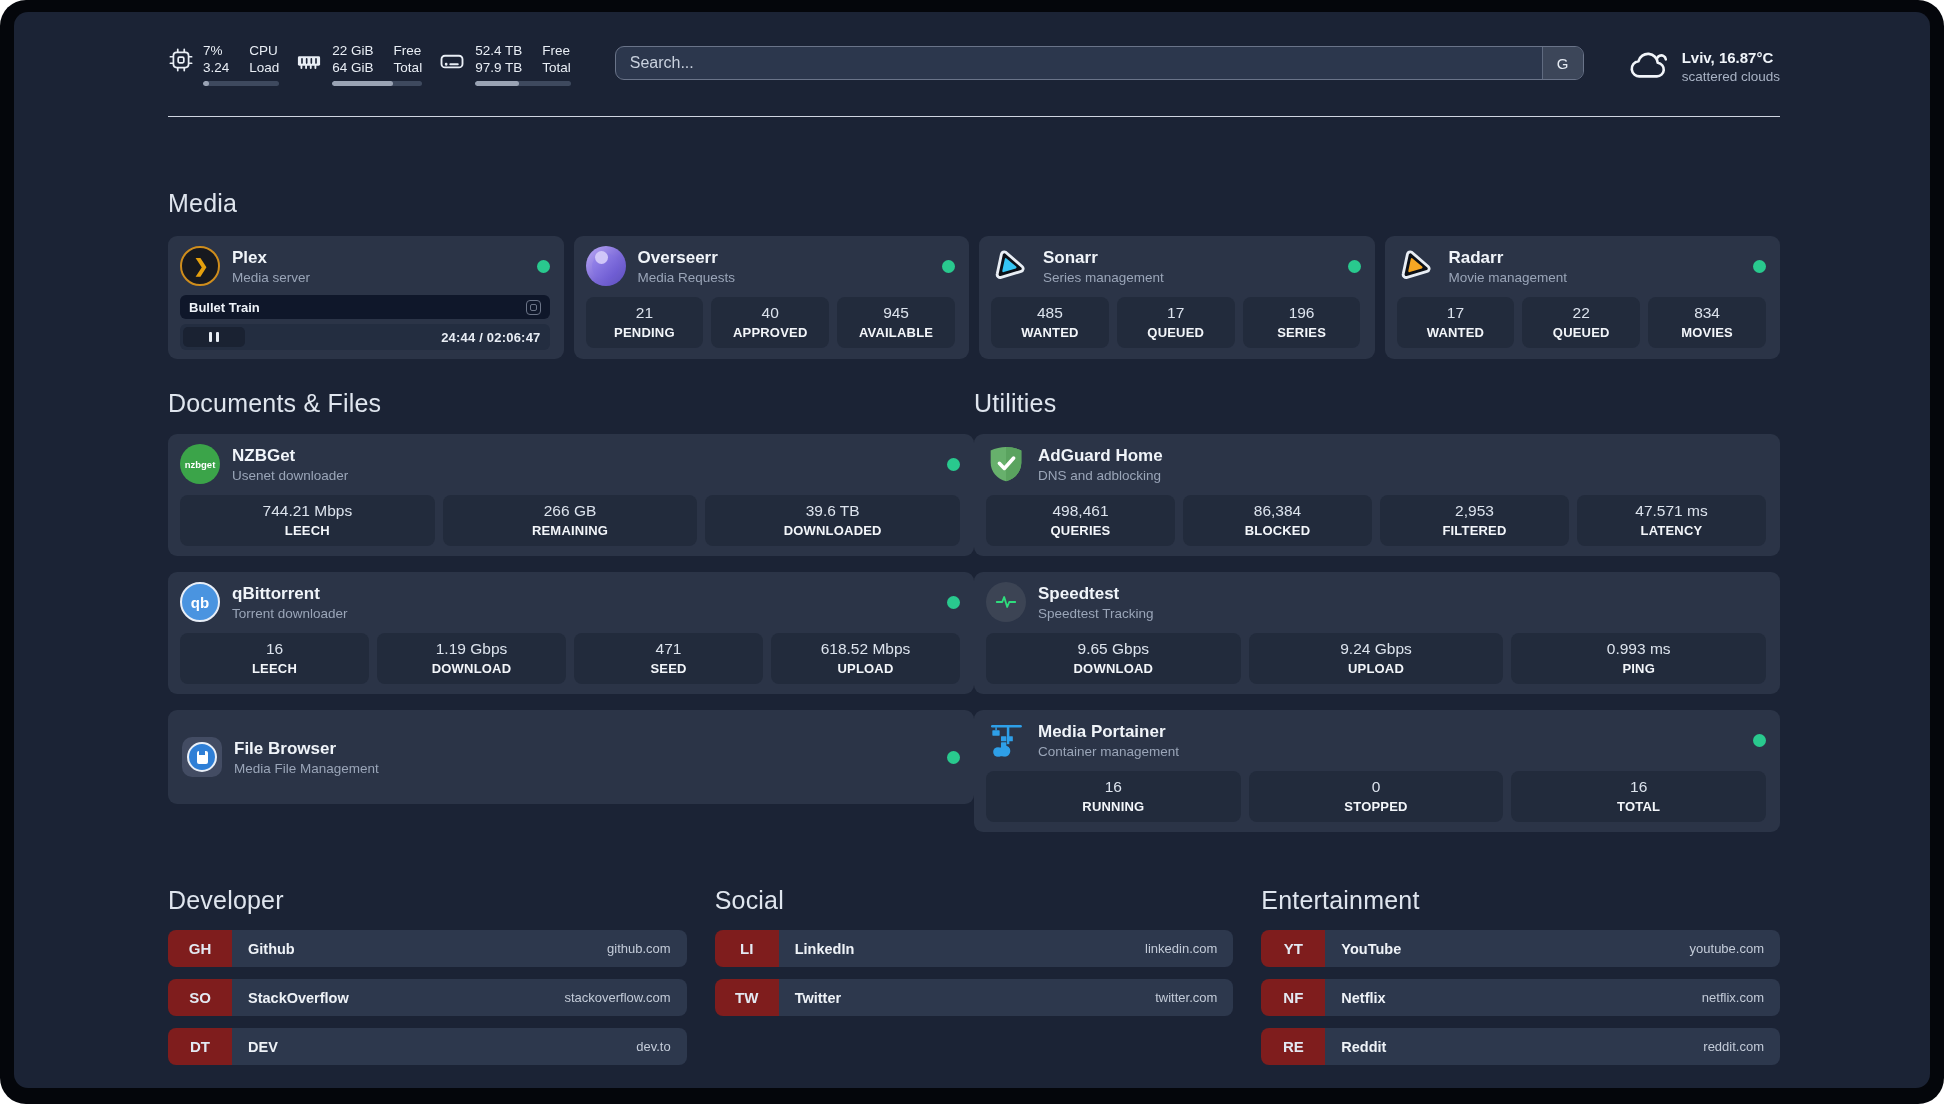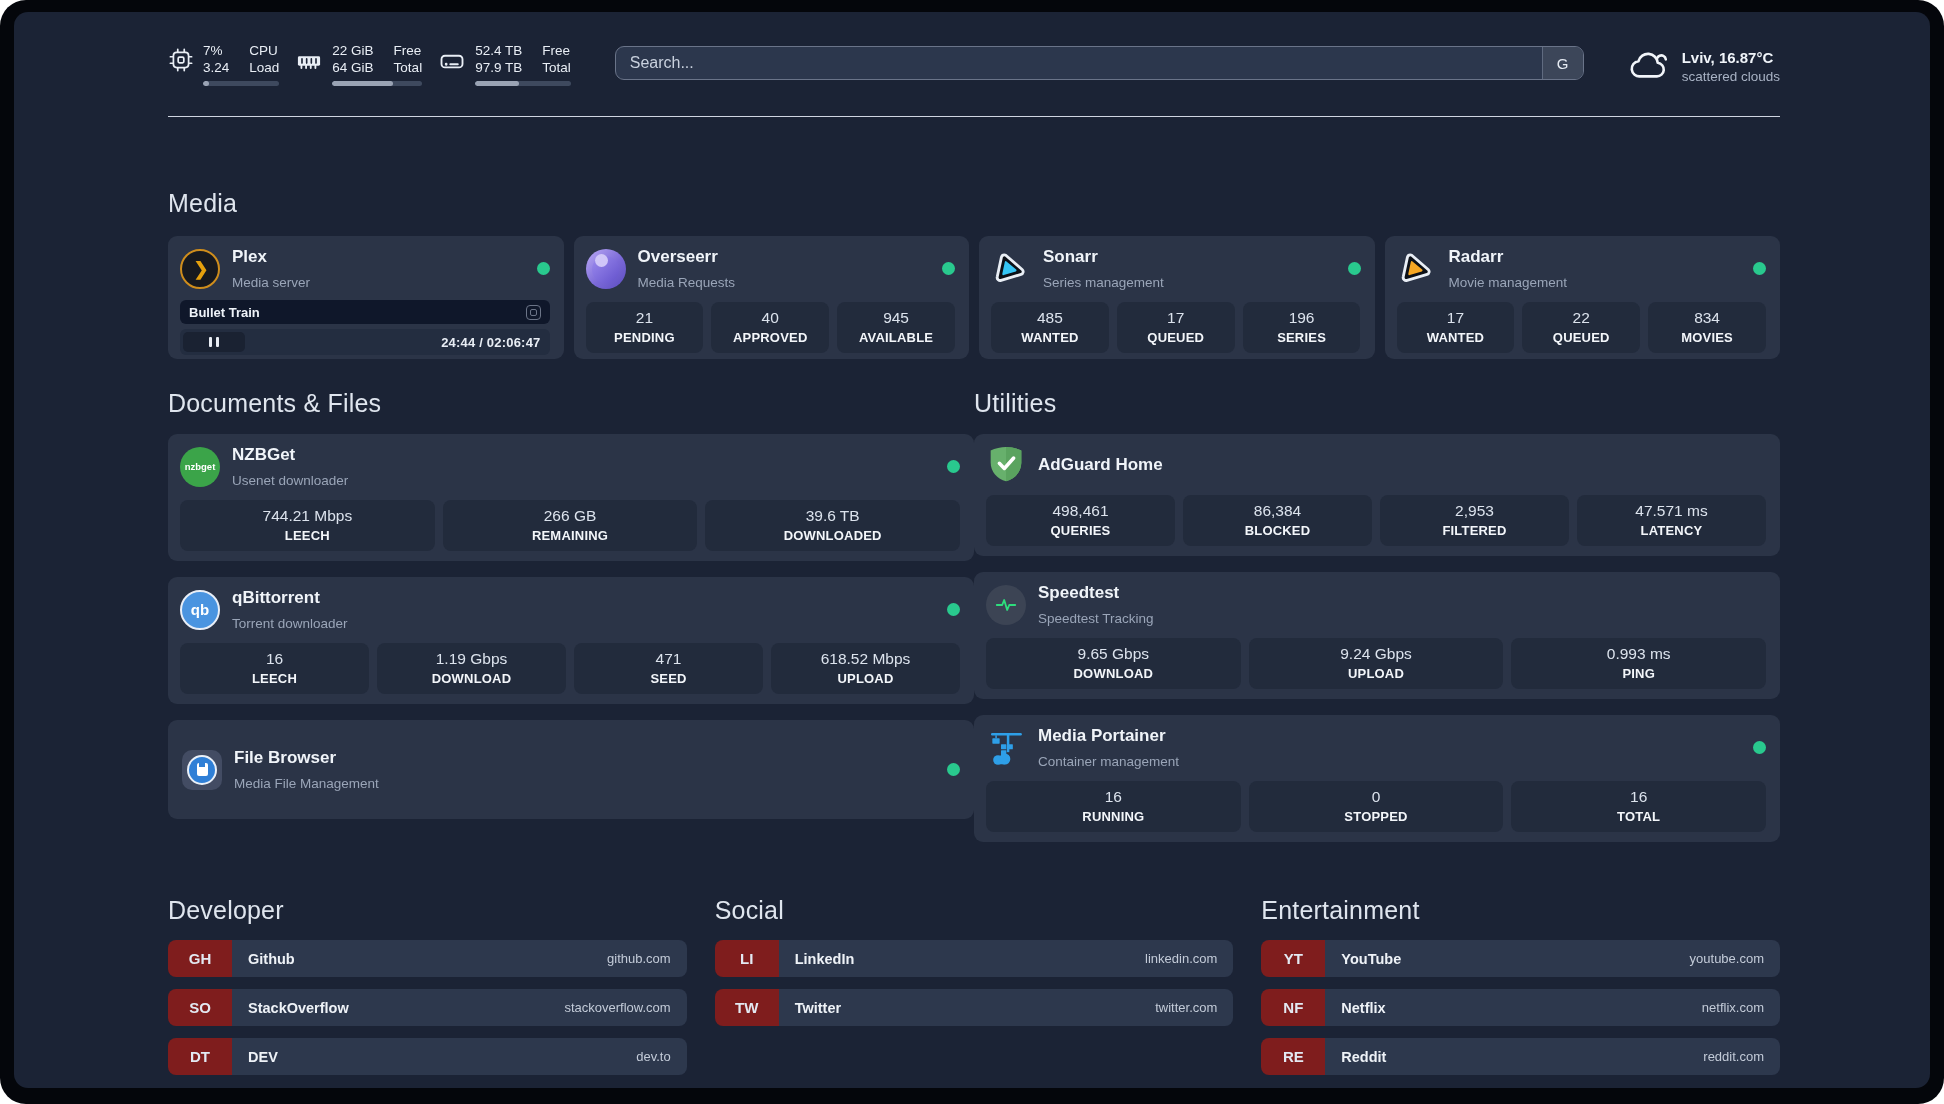--- a/index.html
+++ b/index.html
@@ -39,21 +39,21 @@
   .col-stack{display:flex;flex-direction:column;gap:16px;}
 
   
   .app-card{background:#2b3447;border-radius:9px;padding:10px 14px 10px 12px;box-sizing:border-box;cursor:pointer;}
   .media-grid .app-card{height:123px;}
   .card-head{display:flex;align-items:center;}
   .app-icon{width:40px;height:40px;border-radius:50%;flex:0 0 40px;display:flex;align-items:center;justify-content:center;
     box-sizing:border-box;position:relative;}
   .app-meta{margin-left:12px;flex:1;min-width:0;}
   .app-name{font-size:17px;font-weight:600;color:#f0f4f9;line-height:21px;}
-  .app-desc{font-size:13.5px;color:#9aa5b8;line-height:17px;margin-top:7px;}
+  .app-desc{font-size:13.5px;color:#9aa5b8;line-height:17px;margin-top:1px;}
   .status-dot{width:13px;height:13px;border-radius:50%;background:#29c98e;flex:0 0 13px;margin-left:8px;}
 
   .tiles{display:flex;gap:8px;margin-top:11px;}
   .tile{flex:1;background:#222b3c;border-radius:8px;text-align:center;padding:6px 4px 7px;}
   .tile-value{font-size:15.5px;color:#dce3ed;line-height:20px;}
   .tile-label{font-size:13px;font-weight:700;color:#f3f6fa;line-height:17px;letter-spacing:.2px;margin-top:1px;}
 
   
   .session-box{margin-top:9px;background:#0f172a;border-radius:6px;height:24px;display:flex;align-items:center;
     padding:0 9px;justify-content:space-between;}
@@ -415,20 +415,21 @@
           <div class="card-head">
             <div class="app-icon icon-adguard">
               <svg viewBox="0 0 24 24" width="40" height="40">
                 <path d="M12 1.8C9 1.8 5.4 2.6 2.8 3.9v7.2c0 5.6 3.9 9.8 9.2 11.3 5.3-1.5 9.2-5.7 9.2-11.3V3.9C18.6 2.6 15 1.8 12 1.8z" fill="#67b06c"></path>
                 <path d="M12 1.8v20.6c5.3-1.5 9.2-5.7 9.2-11.3V3.9C18.6 2.6 15 1.8 12 1.8z" fill="#5aa35f"></path>
                 <path d="M8 11.6l3 3.1 5.6-6.3" stroke="#ffffff" stroke-width="2.1" fill="none" stroke-linecap="round" stroke-linejoin="round"></path>
               </svg>
                   </div>
             <div class="app-meta">
               <div class="app-name">AdGuard Home</div>
+              <div class="app-desc">DNS and adblocking</div>
             </div>
           </div>
           <div class="tiles">
 
           <div class="tile">
               <div class="tile-value">498,461</div>
               <div class="tile-label">QUERIES</div>
             </div>
                   <div class="tile">
               <div class="tile-value">86,384</div>

